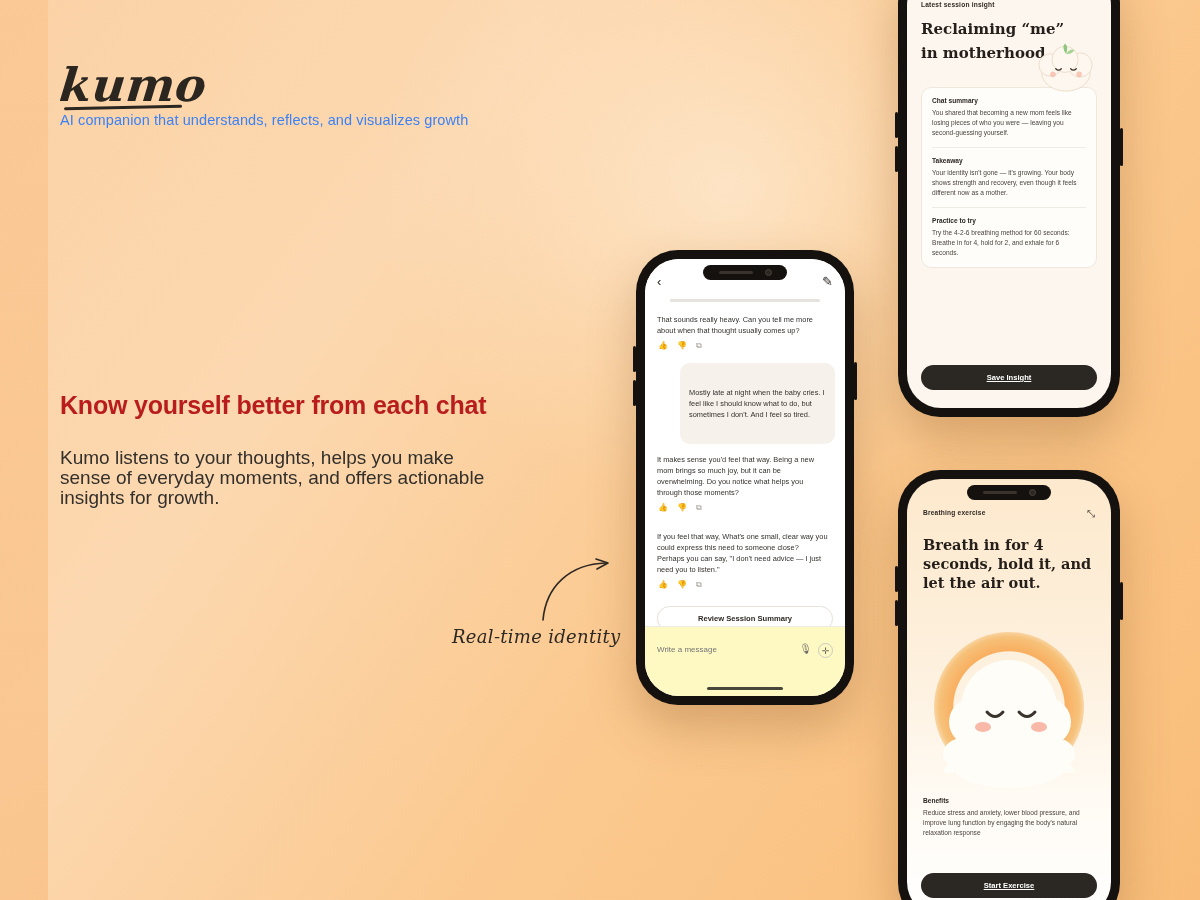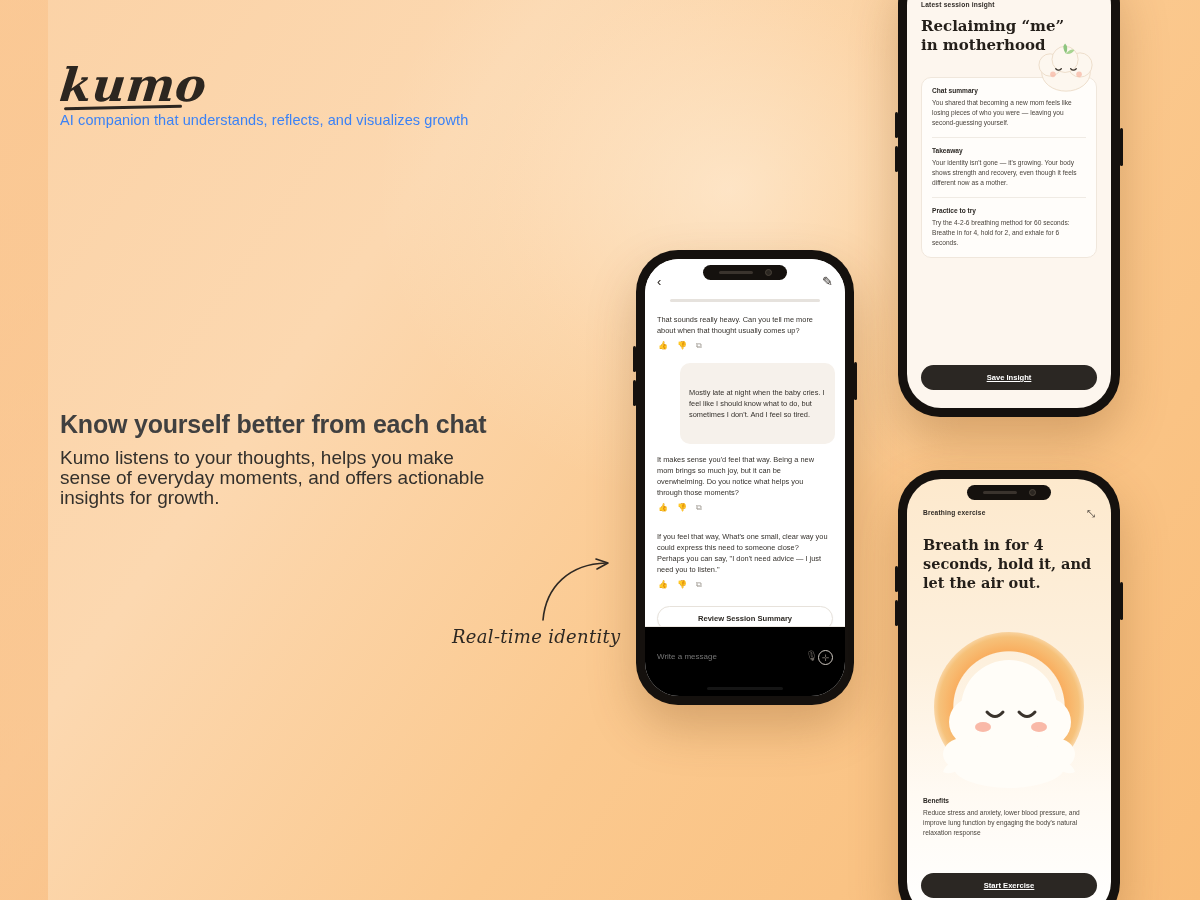--- a/index.html
+++ b/index.html
@@ -40,22 +40,22 @@
   .brand-underline {
     width: 118px; height: 3px; background: #2c2620;
     border-radius: 3px; margin-top: -6px; margin-left: 4px;
     transform: rotate(-1.2deg);
   }
   .tagline {
     position: absolute; left: 60px; top: 112px;
     font-size: 14.5px; color: #3b82f6; letter-spacing: .1px;
   }
   .headline {
-    position: absolute; left: 60px; top: 410px;
-    font-size: 25px; font-weight: 700; color: #404040;
+    position: absolute; left: 60px; top: 391px;
+    font-size: 25px; font-weight: 700; color: #b91c1c;
     letter-spacing: -0.2px;
   }
   .subcopy {
     position: absolute; left: 60px; top: 448px; width: 430px;
     font-size: 19px; line-height: 20px; color: #33302c;
   }
   .script-note {
     position: absolute; left: 452px; top: 626px;
     font-family: "DejaVu Serif", serif;
     font-style: italic; font-size: 18px; color: #2d2823;
@@ -125,22 +125,23 @@
   }
   .reactions span { cursor: pointer; }
   .review-btn {
     margin: 8px 2px 0; background: #fff; border: 1px solid #e7e2db;
     border-radius: 16px; text-align: center; padding: 7px 0;
     font-size: 7.6px; font-weight: 700; color: #2e2a25;
     box-shadow: 0 1px 2px rgba(0,0,0,.04);
   }
   .chat-input-bar {
     position: absolute; bottom: 0; left: 0; right: 0; height: 70px;
-    border-top: 1px solid #efeae4; background: #000000;
-    display: flex; align-items: flex-start; padding: 23px 12px 0;
+    border-top: 1px solid #efeae4; background: #fef9c3;
+    display: flex; align-items: flex-start; padding: 16px 12px 0;
+    gap: 6px;
   }
   .chat-input {
     flex: 1; border: none; outline: none; font-size: 8px; color: #8b857e;
     font-family: "Liberation Sans", sans-serif; background: transparent;
     padding-top: 2px;
   }
   .mic-ico { font-size: 10px; color: #6d6761; }
   .send-ico {
     width: 15px; height: 15px; border-radius: 50%;
     border: 1px solid #cfc8c0; color: #6d6761;
@@ -151,21 +152,21 @@
     width: 76px; height: 3.5px; border-radius: 3px; background: #1a1a1a; opacity: .8;
   }
 
   
   #phone-insight { left: 898px; top: -38px; width: 222px; height: 455px; }
   #phone-insight .phone-screen { background: #fdf6ee; }
   .insight-inner { padding: 18px 14px 0; position: relative; height: 100%; }
   .eyebrow { font-size: 6.6px; font-weight: 700; color: #2f2a25; letter-spacing: .2px; }
   .insight-title {
     font-family: "DejaVu Serif", serif; font-weight: 700;
-    font-size: 15px; line-height: 19px; color: #241f1a; margin-top: 9px;
+    font-size: 15px; line-height: 24px; color: #241f1a; margin-top: 9px;
     max-width: 150px;
   }
   .blob {
     position: absolute; right: 12px; top: 66px; width: 66px; height: 56px;
   }
   .card {
     margin-top: 22px; background: #fffdfa; border: 1px solid #f0e7dc;
     border-radius: 10px; padding: 9px 10px;
   }
   .card-sec + .card-sec { border-top: 1px solid #f0ebe4; margin-top: 9px; padding-top: 9px; }

